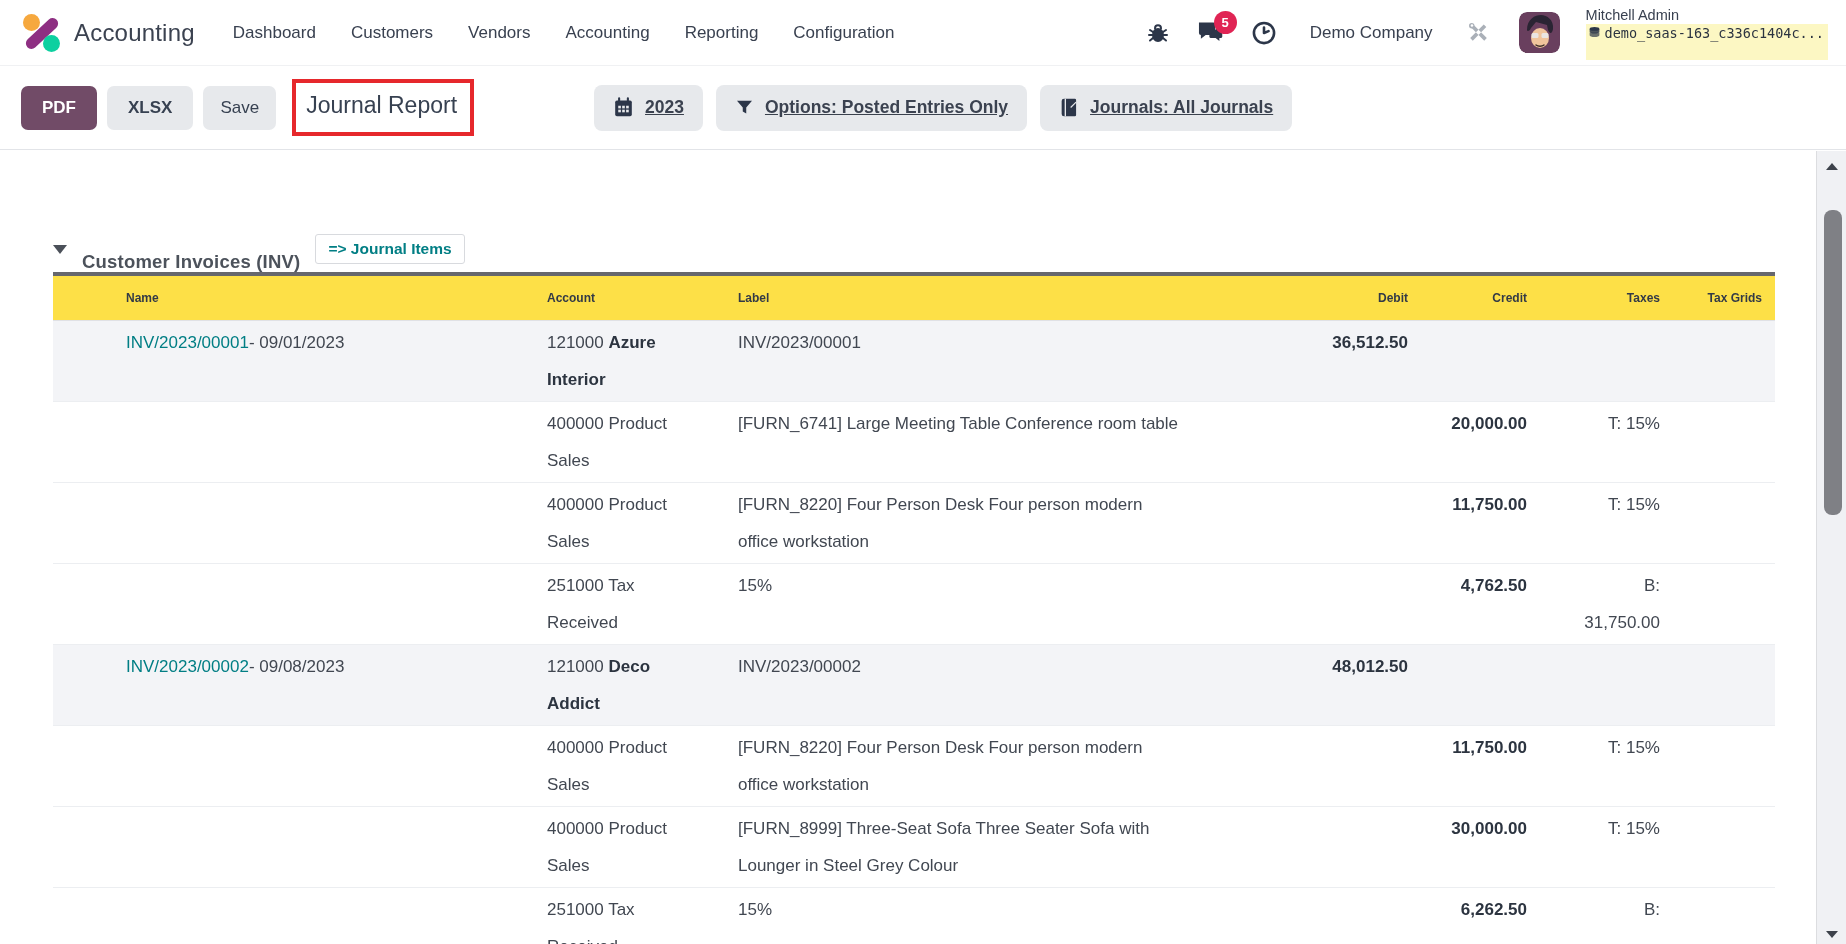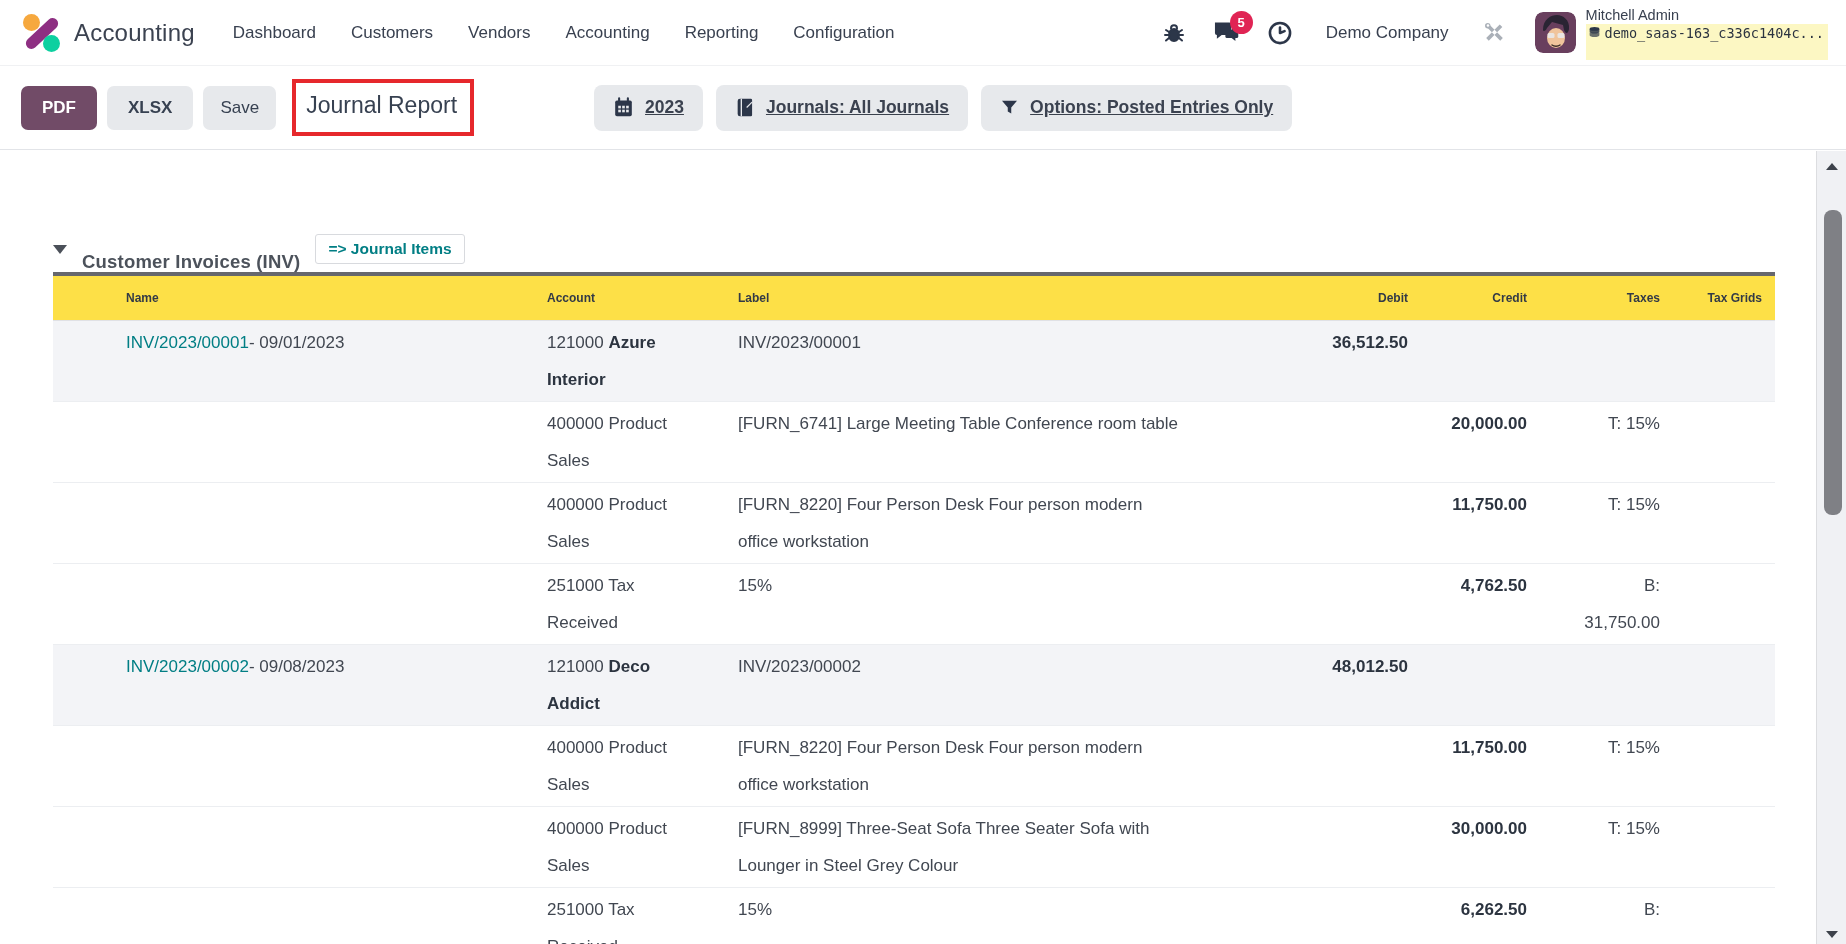--- a/index.html
+++ b/index.html
@@ -14,21 +14,21 @@
   .logo .dot-b { position:absolute; bottom:2px; right:4px; width:17px; height:17px; border-radius:50%; background:#0dd0a0; }
   .logo .slash { position:absolute; top:16px; left:2px; width:40px; height:11px; border-radius:6px; background:#8e2f82; transform:rotate(-43deg); }
   .brand { font-size:24px; color:#3b4250; margin:0 14px 0 10px; font-weight:500; letter-spacing:.2px; }
   .menu { display:flex; gap:35px; margin-left:24px; font-size:17px; color:#394150; }
   .menu-item { cursor:pointer; white-space:nowrap; }
   .nav-right { margin-left:auto; display:flex; align-items:center; gap:27px; }
   .nav-ic { width:26px; height:26px; display:flex; align-items:center; justify-content:center; position:relative; cursor:pointer; }
   .badge { position:absolute; top:-9px; right:-13px; min-width:23px; height:23px; border-radius:12px;
     background:#e02454; color:#fff; font-size:13px; font-weight:700; display:flex; align-items:center; justify-content:center; padding:0 6px; }
   .company { font-size:17px; color:#394150; cursor:pointer; margin:0 6px; }
-  .user { display:flex; align-items:center; gap:10px; cursor:pointer; }
+  .user { display:flex; align-items:center; gap:26px; cursor:pointer; }
   .avatar { width:41px; height:41px; border-radius:8px; overflow:hidden; flex:0 0 auto; }
   .user-texts { display:flex; flex-direction:column; line-height:1.25; }
   .user-name { font-size:14.5px; color:#394150; }
   .db-line { display:flex; align-items:center; gap:4px; background:#fcf7c3; padding:1px 4px 18px 2px; }
   .db-name { font-family:"DejaVu Sans Mono", monospace; font-size:13.5px; color:#2b3340; }
 
   
   .control-panel { height:84px; display:flex; align-items:center; padding-left:21px;
     border-bottom:1px solid #e2e4e8; background:#fff; }
   .btn { height:44px; border:none; border-radius:7px; font-family:inherit; font-size:17px; cursor:pointer;
@@ -175,32 +175,32 @@
             <rect x="10.5" y="10" width="3" height="3"></rect>
             <rect x="15" y="10" width="3" height="3"></rect>
           <rect x="6" y="14.5" width="3" height="3"></rect>
             <rect x="10.5" y="14.5" width="3" height="3"></rect>
             <rect x="15" y="14.5" width="3" height="3"></rect>
         </g>
       </svg>
       <span>2023</span>
     </button>
     <button class="filter-btn">
+      <svg width="19" height="19" viewBox="0 0 24 24">
+        <path fill="#2c3649" d="M2.5 3.5h19l-7.3 8.6v7.4l-4.4-2.3v-5.1L2.5 3.5z"></path>
+      </svg>
+      <span>Options: Posted Entries Only</span>
+    </button>
+    <button class="filter-btn">
       <svg width="20" height="21" viewBox="0 0 24 24">
         <path fill="#2c3649" d="M6 1.5h13a1.5 1.5 0 0 1 1.5 1.5v18a1.5 1.5 0 0 1-1.5 1.5H6A2.8 2.8 0 0 1 3.2 19.7V4.3A2.8 2.8 0 0 1 6 1.5z"></path>
         <path d="M7.6 1.5v21" stroke="#e7e9ec" stroke-width="1.6"></path>
         <path d="M20.5 5.5 14 12" stroke="#e7e9ec" stroke-width="1.4"></path>
       </svg>
       <span>Journals: All Journals</span>
-    </button>
-    <button class="filter-btn">
-      <svg width="19" height="19" viewBox="0 0 24 24">
-        <path fill="#2c3649" d="M2.5 3.5h19l-7.3 8.6v7.4l-4.4-2.3v-5.1L2.5 3.5z"></path>
-      </svg>
-      <span>Options: Posted Entries Only</span>
     </button>
   </div>
 </div>
 
 <main class="content">
   <div class="section-row">
     <span class="caret"></span>
     <span class="section-title">Customer Invoices (INV)</span>
     <button class="ji-btn">=&gt; Journal Items</button>
   </div>

